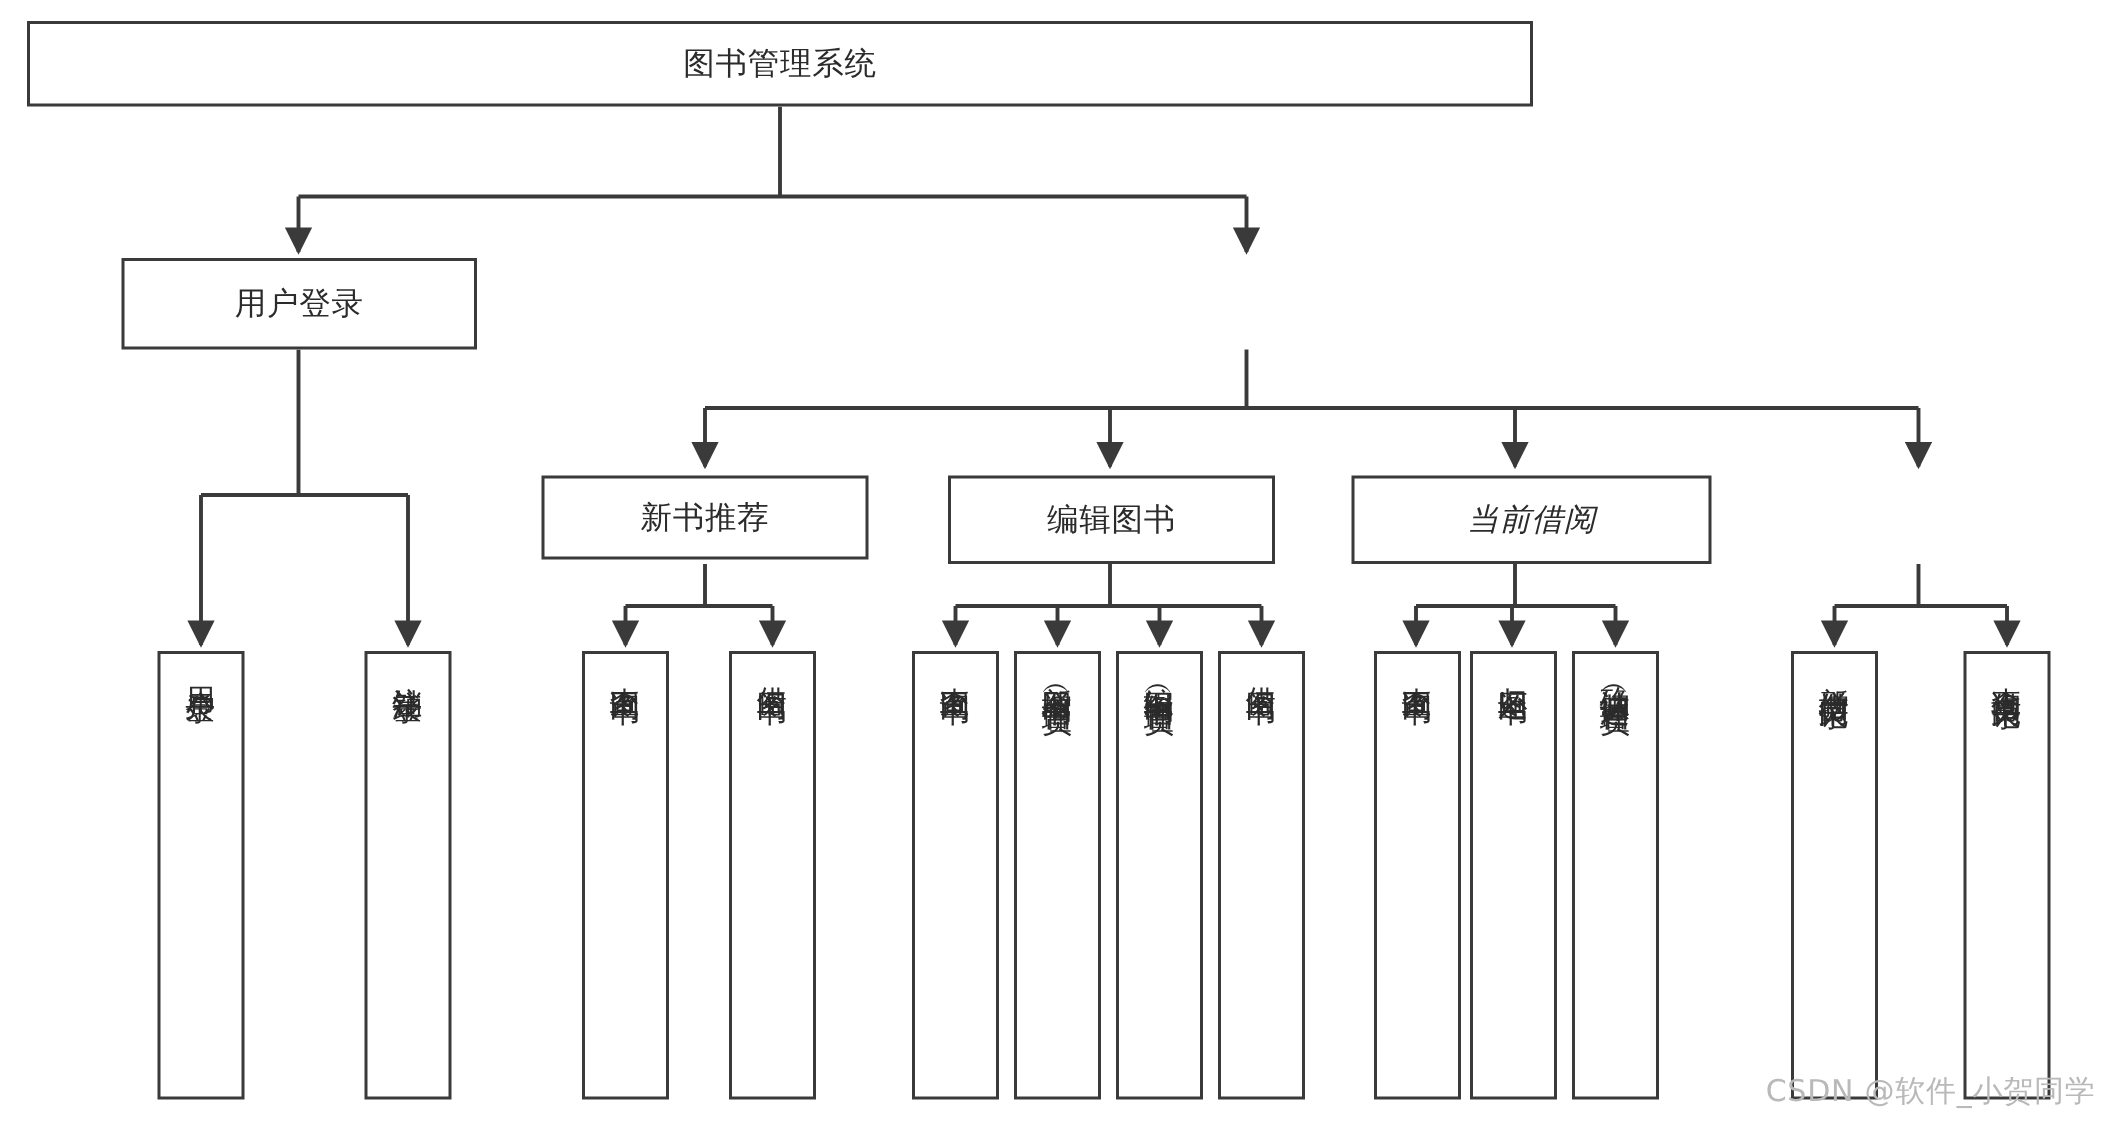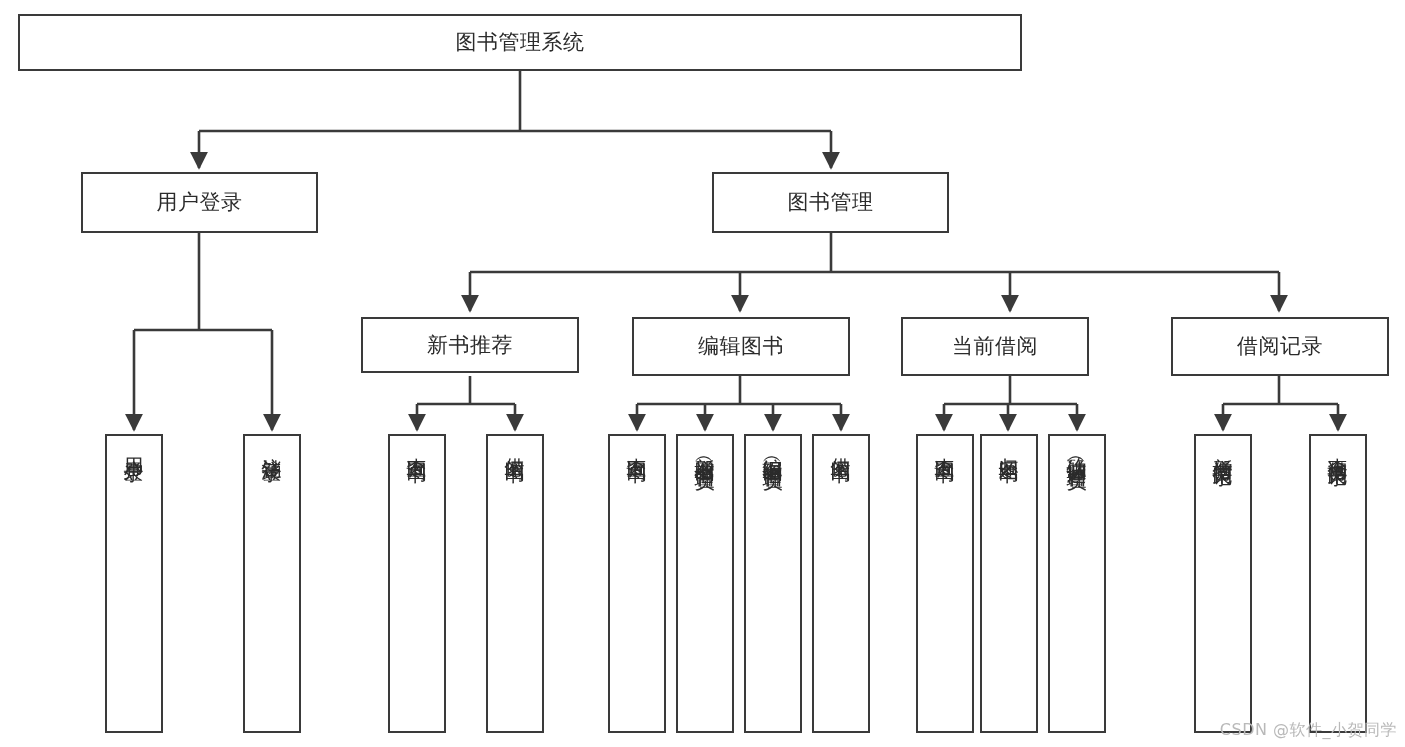--- a/index.html
+++ b/index.html
@@ -56,21 +56,21 @@
     text-orientation: upright;
     font-size: 20px;
     letter-spacing: 2px;
     line-height: 1;
     white-space: pre;
   }
   .watermark {
     position: absolute;
     right: 8px;
     bottom: 6px;
-    font-size: 16px;
+    font-size: 20px;
     color: #b9b9b9;
     letter-spacing: 0.5px;
     z-index: 3;
     white-space: nowrap;
   }
 </style>
 </head>
 <body>
 
 <div id="diagram-root">
@@ -126,39 +126,33 @@
   </svg>
 
   <div class="node" style="left:18px; top:14px; width:1004px; height:57px;">
     <span class="node-label">图书管理系统</span>
   </div>
 
   <div class="node" style="left:81px; top:172px; width:237px; height:61px;">
     <span class="node-label">用户登录</span>
   </div>
 
-  <div class="node" style="left:712px; top:172px; width:237px; height:61px;">
-    <span class="node-label">图书管理</span>
-  </div>
 
   <div class="node" style="left:361px; top:317px; width:218px; height:56px;">
     <span class="node-label">新书推荐</span>
   </div>
 
   <div class="node" style="left:632px; top:317px; width:218px; height:59px;">
     <span class="node-label">编辑图书</span>
   </div>
 
-  <div class="node" style="left:901px; top:317px; width:188px; height:59px;">
+  <div class="node" style="left:901px; top:317px; width:240px; height:59px;font-style:italic;">
     <span class="node-label">当前借阅</span>
   </div>
 
-  <div class="node" style="left:1171px; top:317px; width:218px; height:59px;">
-    <span class="node-label">借阅记录</span>
-  </div>
 
   <div class="node vertical" style="left:105px; top:434px; width:58px; height:299px;">
     <span class="node-label">用户登录</span>
   </div>
 
   <div class="node vertical" style="left:243px; top:434px; width:58px; height:299px;">
     <span class="node-label">注销登录</span>
   </div>
 
   <div class="node vertical" style="left:388px; top:434px; width:58px; height:299px;">

